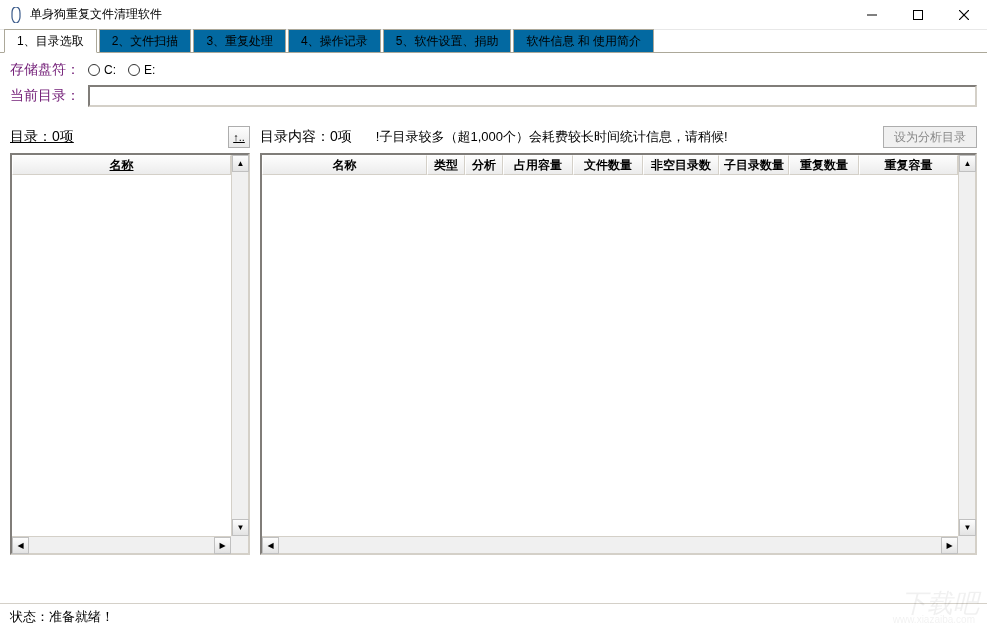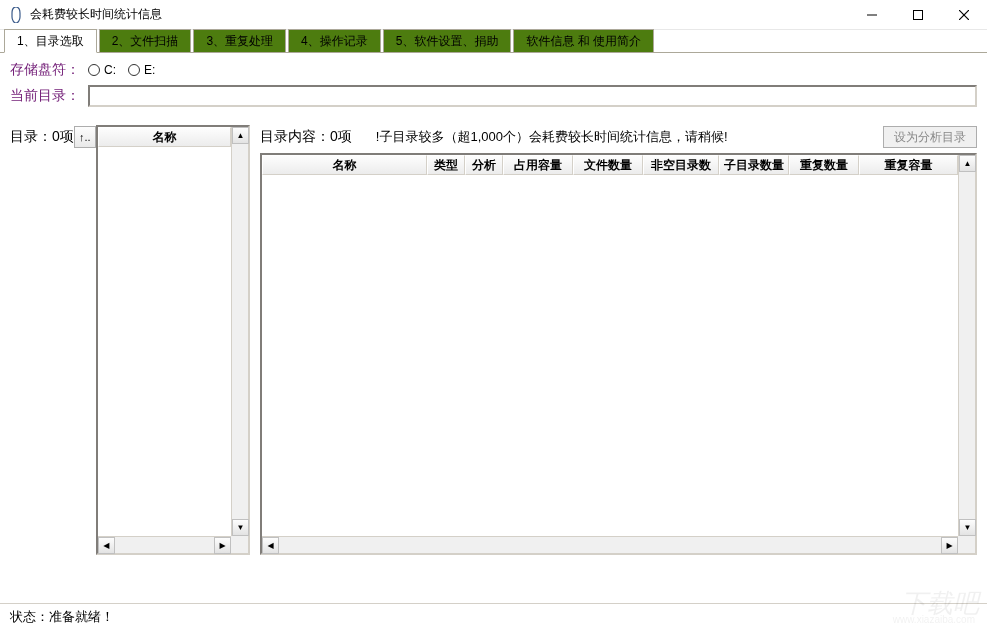--- a/index.html
+++ b/index.html
@@ -36,21 +36,21 @@
   display: flex;
   height: 23px;
   border-bottom: 1px solid #aca899;
   padding-left: 4px;
   align-items: flex-end;
 }
 .tab {
   padding: 3px 12px 2px 12px;
   border: 1px solid #aca899;
   border-bottom: none;
-  background: #4d7c0f;
+  background: #0369a1;
   margin-right: 2px;
   font-size: 12px;
   cursor: pointer;
   position: relative;
   color: #000;
 }
 .tab.active {
   background: #fff;
   z-index: 2;
   border-bottom: 1px solid #fff;
@@ -75,21 +75,21 @@
   border: 2px inset #d4d0c8;
   background: #fff;
   padding: 2px 4px;
 }
 .two-panel {
   display: flex;
   gap: 10px;
   margin-top: 18px;
   height: 430px;
 }
-.left-panel { width: 240px; display: flex; flex-direction: row; }
+.left-panel { width: 240px; display: flex; flex-direction: column; text-decoration: underline; }
 .right-panel { flex: 1; display: flex; flex-direction: column; }
 .panel-top-row {
   display: flex; align-items: center; height: 24px;
   margin-bottom: 4px;
 }
 .dir-count-label { font-size: 14px; }
 .up-btn {
   width: 22px; height: 22px;
   border: 1px solid #adadad;
   background: linear-gradient(#fdfdfd,#e9e9e9);
@@ -201,21 +201,21 @@
 </style>
 </head>
 <body>
 
 <div class="titlebar">
   <span class="icon-box">
     <svg width="14" height="16" viewBox="0 0 14 16">
         <path d="M7 0 C4 0 3 3 3 6 C3 7 3 8 3 10 C3 13 5 16 7 16 C9 16 11 13 11 10 C11 8 11 7 11 6 C11 3 10 0 7 0 Z" fill="none" stroke="#3a5a8a" stroke-width="1.2"></path>
       </svg>
   </span>
-  <span class="title-text">会耗费较长时间统计信息</span>
+  <span class="title-text">单身狗重复文件清理软件</span>
   <div class="winbtns">
     <div class="winbtn">
       <svg width="10" height="10">
           <line x1="0" y1="5" x2="10" y2="5" stroke="#000" stroke-width="1"></line>
         </svg>
     </div>
     <div class="winbtn">
       <svg width="10" height="10">
           <rect x="0.5" y="0.5" width="9" height="9" fill="none" stroke="#000" stroke-width="1"></rect>
         </svg>

